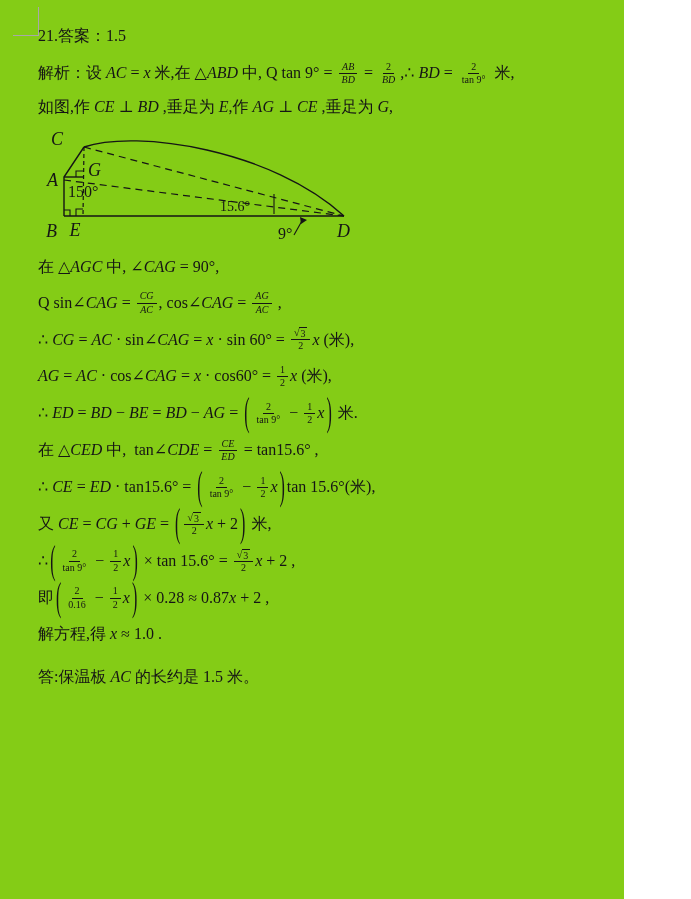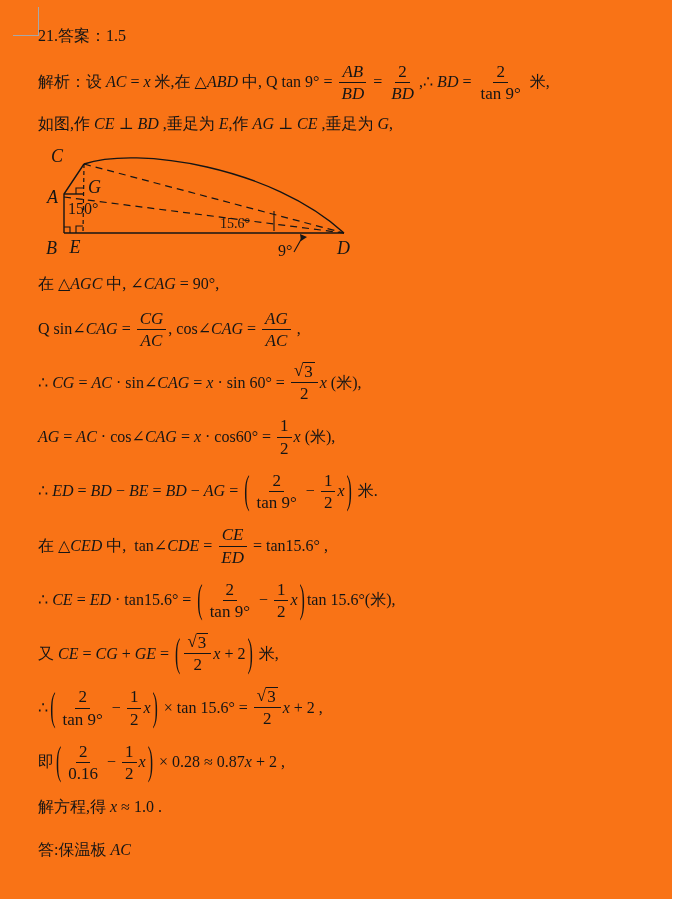--- a/index.html
+++ b/index.html
@@ -1,25 +1,25 @@
 <!DOCTYPE html>
 <html><head>
 <meta charset="utf-8">
 <style>
   html,body{margin:0;padding:0;background:#fff;}
-  .page{position:relative;width:672px;height:899px;background:#f97316;overflow:hidden;
+  .page{position:relative;width:624px;height:899px;background:#84cc16;overflow:hidden;
         font-family:"Liberation Serif","DejaVu Serif",serif;color:#151515;}
   .corner{position:absolute;left:13px;top:7px;width:25px;height:28px;
           border-right:1px solid #a8a8a8;border-bottom:1px solid #a8a8a8;}
   .content{position:absolute;left:38px;top:26px;right:10px;}
   .tline{display:flex;align-items:center;white-space:pre;font-size:16px;line-height:1.3;}
   .mtxt{white-space:pre;}
   .mvar{font-style:italic;white-space:pre;}
   .frac{display:inline-flex;flex-direction:column;align-items:center;justify-content:space-between;
-        font-size:17px;line-height:1.25;margin:0 2px;vertical-align:middle;text-align:center;}
+        font-size:10px;line-height:1.25;margin:0 2px;vertical-align:middle;text-align:center;}
   .frac .num{border-bottom:1px solid #151515;padding:0 3px;display:inline-flex;align-items:flex-end;justify-content:center;}
   .frac .den{padding:0 3px;display:inline-flex;justify-content:center;}
   .bigp{display:inline-block;transform:scaleY(2.45);font-size:16px;margin:0 2px;color:#151515;}
   .sqrt{display:inline-flex;align-items:flex-start;line-height:1.1;}
   .sqrt .rsym{line-height:1.1;}
   .sqrt .rbody{border-top:1px solid #151515;line-height:1.1;padding:0 2px 0 1px;}
   svg text{fill:#151515;}
   .dlabel{font-family:"Liberation Serif","DejaVu Serif",serif;font-style:italic;font-size:18px;}
   .dangle{font-family:"Liberation Serif","DejaVu Serif",serif;font-size:16px;}
   .dangle-sm{font-family:"Liberation Serif","DejaVu Serif",serif;font-size:14px;}
@@ -74,15 +74,15 @@
     <div class="tline" style="margin-bottom:11px;"><span class="mtxt">Q sin∠</span><span class="mvar">CAG</span><span class="mtxt"> = </span><span class="frac"><span class="num"><span class="mvar">CG</span></span><span class="den"><span class="mvar">AC</span></span></span><span class="mtxt">, cos∠</span><span class="mvar">CAG</span><span class="mtxt"> = </span><span class="frac"><span class="num"><span class="mvar">AG</span></span><span class="den"><span class="mvar">AC</span></span></span><span class="mtxt"> ,</span></div>
     <div class="tline" style="margin-bottom:11px;"><span class="mtxt">∴ </span><span class="mvar">CG</span><span class="mtxt"> = </span><span class="mvar">AC</span><span class="mtxt"> · sin∠</span><span class="mvar">CAG</span><span class="mtxt"> = </span><span class="mvar">x</span><span class="mtxt"> · sin 60° = </span><span class="frac"><span class="num"><span class="sqrt"><span class="rsym">√</span><span class="rbody">3</span></span></span><span class="den"><span class="mtxt">2</span></span></span><span class="mvar">x</span><span class="mtxt"> (米),</span></div>
     <div class="tline" style="margin-bottom:11px;"><span class="mvar">AG</span><span class="mtxt"> = </span><span class="mvar">AC</span><span class="mtxt"> · cos∠</span><span class="mvar">CAG</span><span class="mtxt"> = </span><span class="mvar">x</span><span class="mtxt"> · cos60° = </span><span class="frac"><span class="num"><span class="mtxt">1</span></span><span class="den"><span class="mtxt">2</span></span></span><span class="mvar">x</span><span class="mtxt"> (米),</span></div>
     <div class="tline" style="margin-bottom:11px;"><span class="mtxt">∴ </span><span class="mvar">ED</span><span class="mtxt"> = </span><span class="mvar">BD</span><span class="mtxt"> − </span><span class="mvar">BE</span><span class="mtxt"> = </span><span class="mvar">BD</span><span class="mtxt"> − </span><span class="mvar">AG</span><span class="mtxt"> = </span><span class="bigp">(</span><span class="frac"><span class="num"><span class="mtxt">2</span></span><span class="den"><span class="mtxt">tan 9°</span></span></span><span class="mtxt"> − </span><span class="frac"><span class="num"><span class="mtxt">1</span></span><span class="den"><span class="mtxt">2</span></span></span><span class="mvar">x</span><span class="bigp">)</span><span class="mtxt"> 米.</span></div>
     <div class="tline" style="margin-bottom:11px;"><span class="mtxt">在 △</span><span class="mvar">CED</span><span class="mtxt"> 中,  tan∠</span><span class="mvar">CDE</span><span class="mtxt"> = </span><span class="frac"><span class="num"><span class="mvar">CE</span></span><span class="den"><span class="mvar">ED</span></span></span><span class="mtxt"> = tan15.6° ,</span></div>
     <div class="tline" style="margin-bottom:11px;"><span class="mtxt">∴ </span><span class="mvar">CE</span><span class="mtxt"> = </span><span class="mvar">ED</span><span class="mtxt"> · tan15.6° = </span><span class="bigp">(</span><span class="frac"><span class="num"><span class="mtxt">2</span></span><span class="den"><span class="mtxt">tan 9°</span></span></span><span class="mtxt"> − </span><span class="frac"><span class="num"><span class="mtxt">1</span></span><span class="den"><span class="mtxt">2</span></span></span><span class="mvar">x</span><span class="bigp">)</span><span class="mtxt">tan 15.6°(米),</span></div>
     <div class="tline" style="margin-bottom:11px;"><span class="mtxt">又 </span><span class="mvar">CE</span><span class="mtxt"> = </span><span class="mvar">CG</span><span class="mtxt"> + </span><span class="mvar">GE</span><span class="mtxt"> = </span><span class="bigp">(</span><span class="frac"><span class="num"><span class="sqrt"><span class="rsym">√</span><span class="rbody">3</span></span></span><span class="den"><span class="mtxt">2</span></span></span><span class="mvar">x</span><span class="mtxt"> + 2</span><span class="bigp">)</span><span class="mtxt"> 米,</span></div>
     <div class="tline" style="margin-bottom:11px;"><span class="mtxt">∴</span><span class="bigp">(</span><span class="frac"><span class="num"><span class="mtxt">2</span></span><span class="den"><span class="mtxt">tan 9°</span></span></span><span class="mtxt"> − </span><span class="frac"><span class="num"><span class="mtxt">1</span></span><span class="den"><span class="mtxt">2</span></span></span><span class="mvar">x</span><span class="bigp">)</span><span class="mtxt"> × tan 15.6° = </span><span class="frac"><span class="num"><span class="sqrt"><span class="rsym">√</span><span class="rbody">3</span></span></span><span class="den"><span class="mtxt">2</span></span></span><span class="mvar">x</span><span class="mtxt"> + 2 ,</span></div>
     <div class="tline" style="margin-bottom:13px;"><span class="mtxt">即</span><span class="bigp">(</span><span class="frac"><span class="num"><span class="mtxt">2</span></span><span class="den"><span class="mtxt">0.16</span></span></span><span class="mtxt"> − </span><span class="frac"><span class="num"><span class="mtxt">1</span></span><span class="den"><span class="mtxt">2</span></span></span><span class="mvar">x</span><span class="bigp">)</span><span class="mtxt"> × 0.28 ≈ 0.87</span><span class="mvar">x</span><span class="mtxt"> + 2 ,</span></div>
     <div class="tline" style="margin-bottom:22px;"><span class="mtxt">解方程,得 </span><span class="mvar">x</span><span class="mtxt"> ≈ 1.0 .</span></div>
-    <div class="tline"><span class="mtxt">答:保温板 </span><span class="mvar">AC</span></div>
+    <div class="tline"><span class="mtxt">答:保温板 </span><span class="mvar">AC</span><span class="mtxt"> 的长约是 1.5 米。</span></div>
   </div>
 </div>
 
 </body></html>

